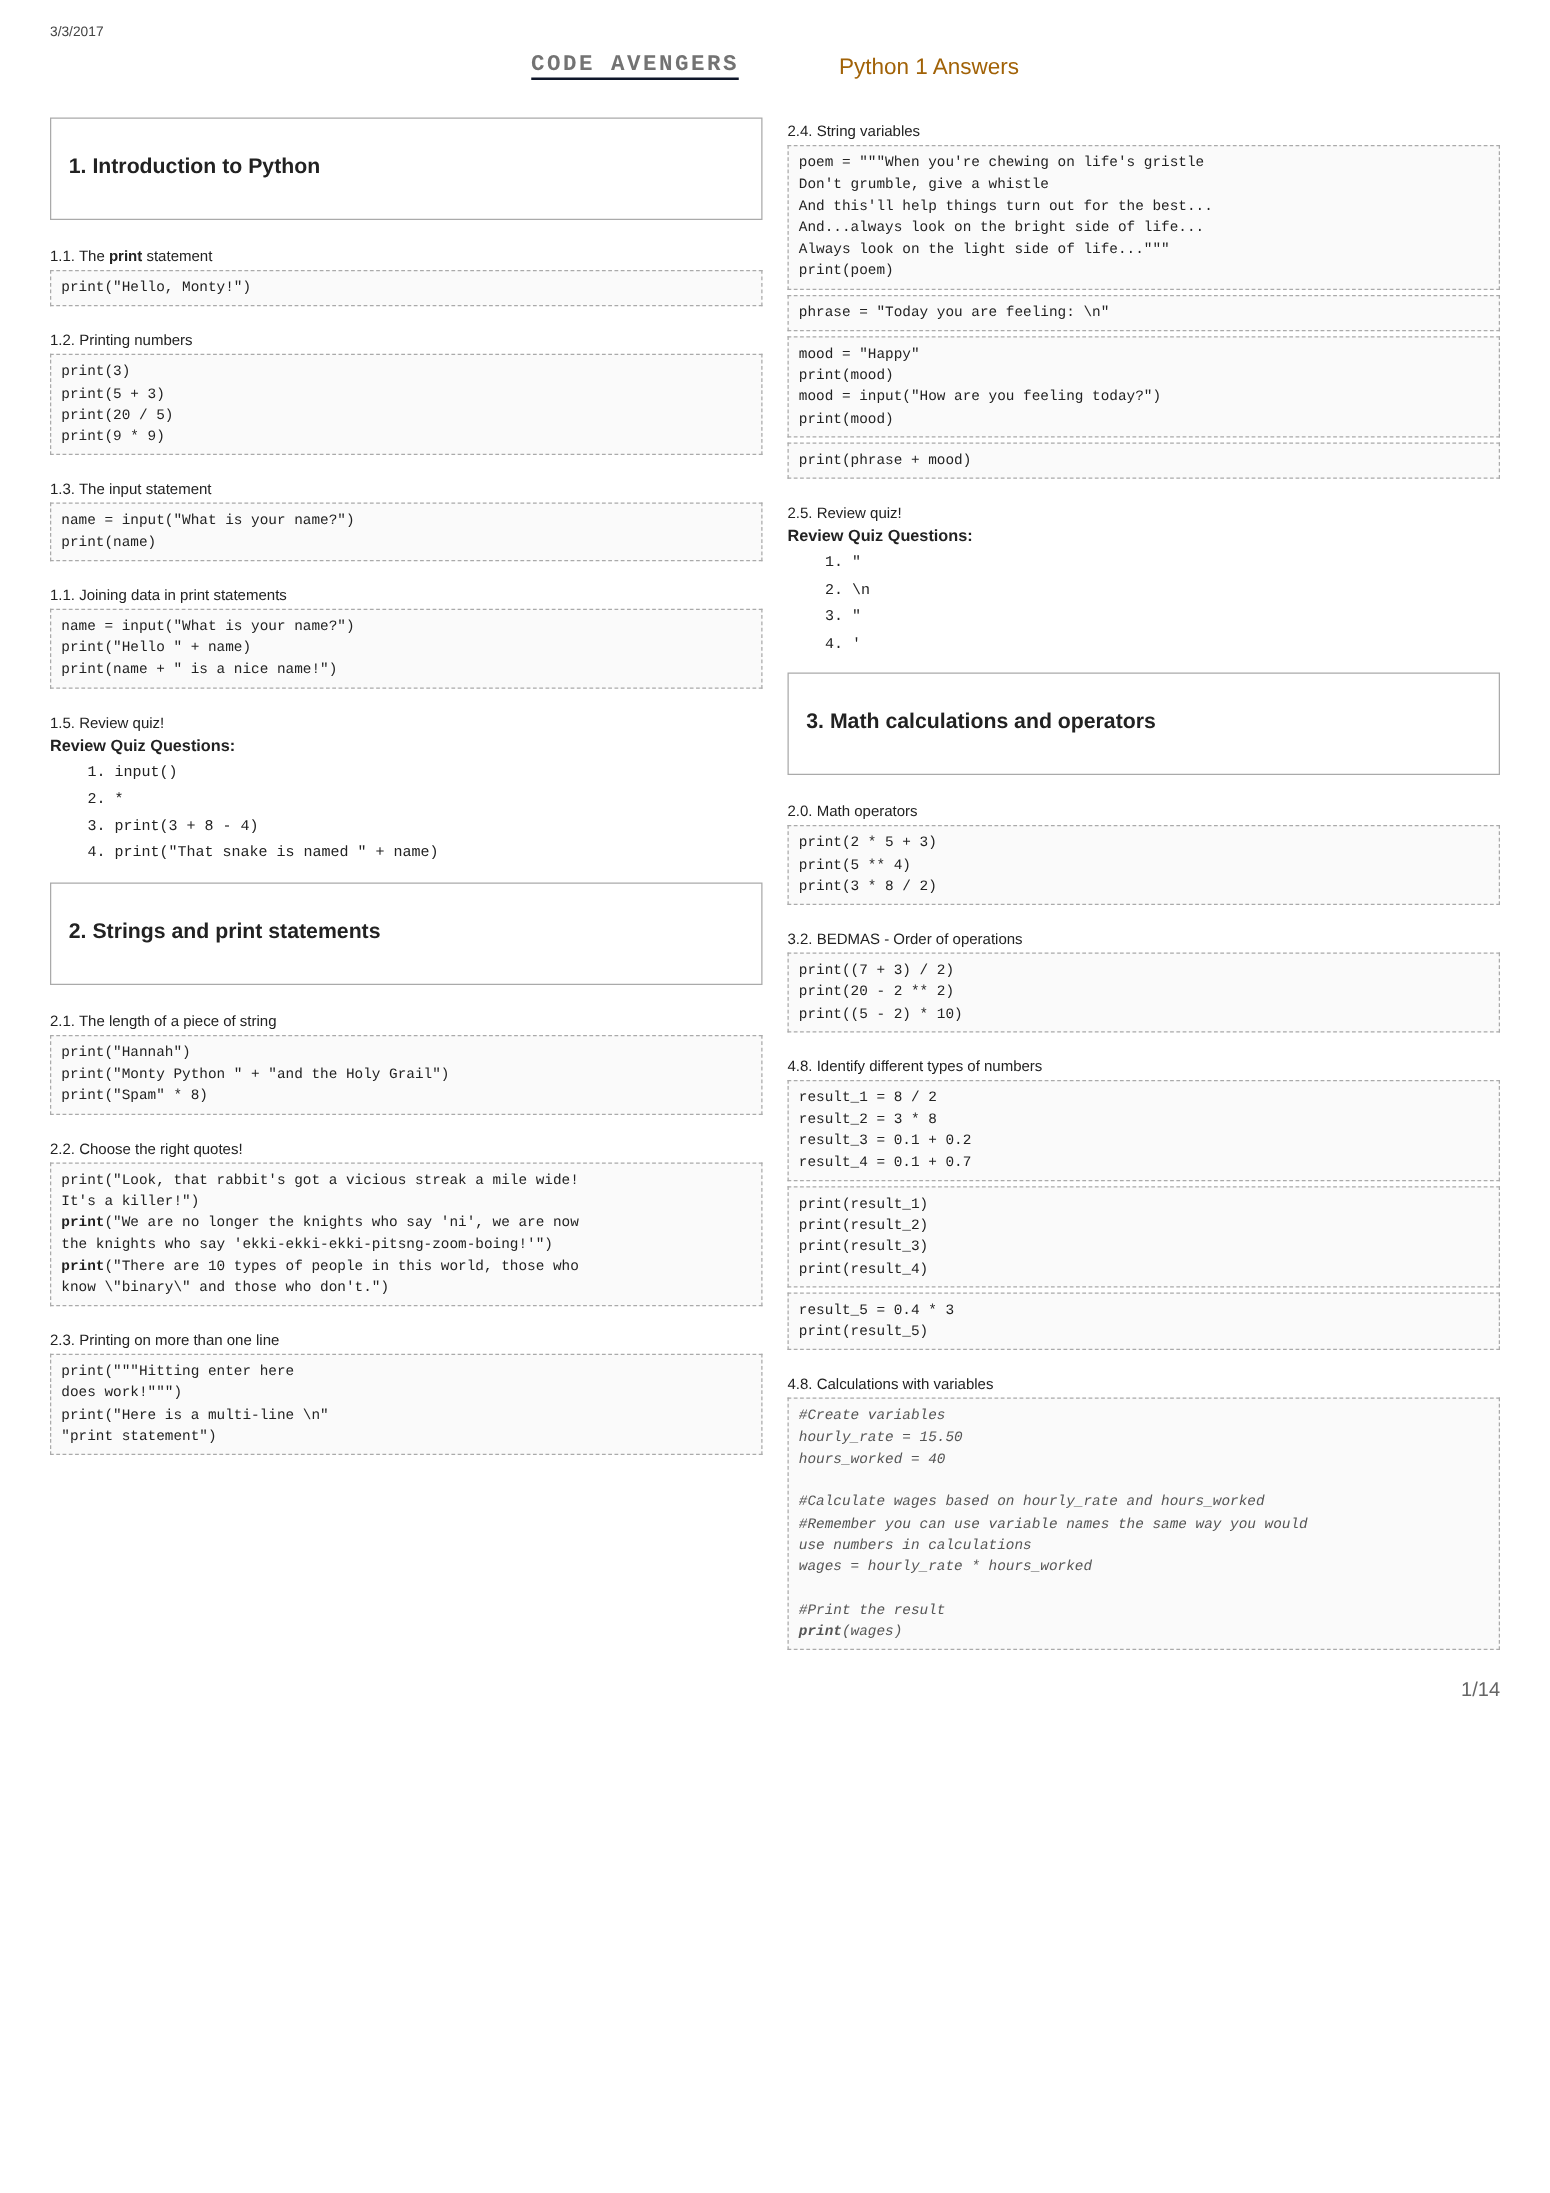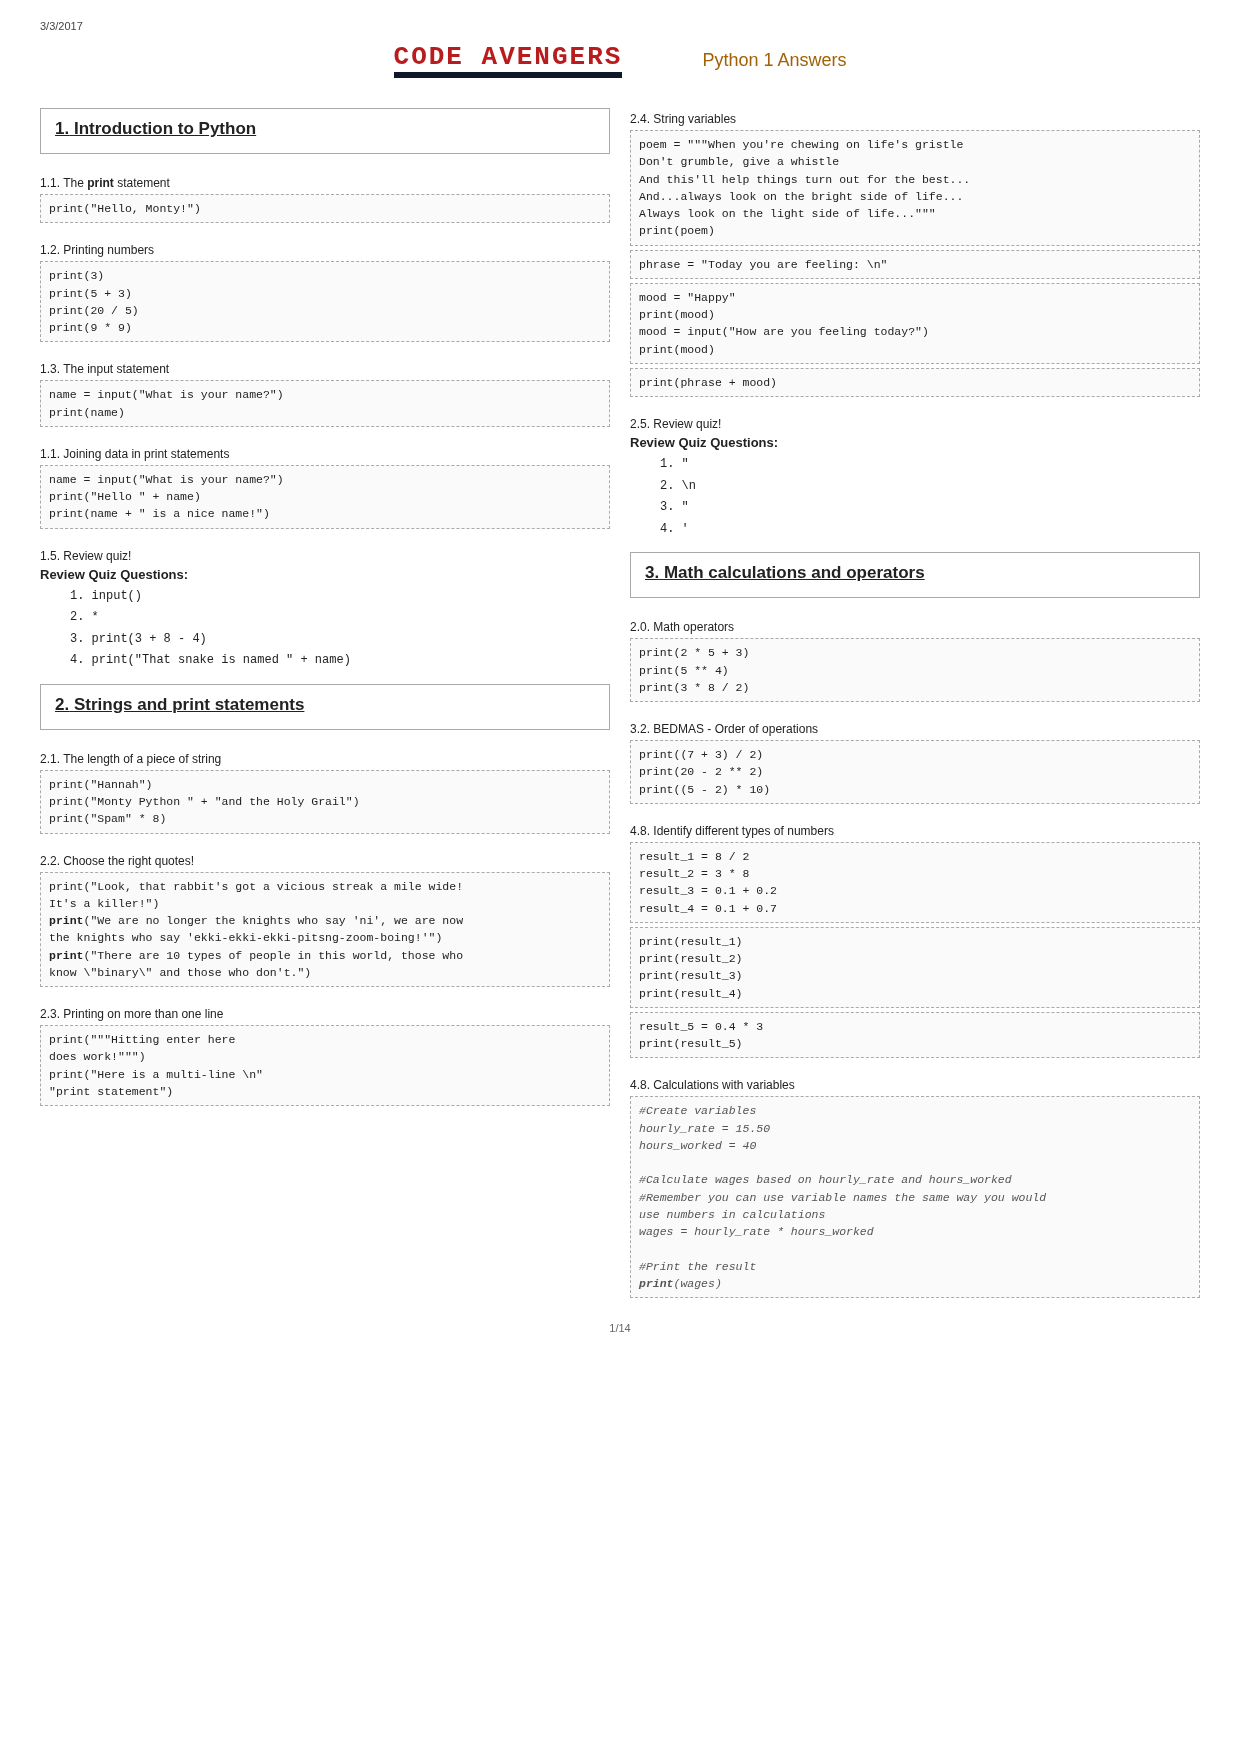--- a/index.html
+++ b/index.html
@@ -18,47 +18,46 @@
     }
     .header {
       display: flex;
       justify-content: center;
       align-items: center;
       margin-bottom: 30px;
       gap: 80px;
     }
     .logo {
       font-family: 'Courier New', monospace;
-      font-size: 26px;
+      font-size: 18px;
       font-weight: bold;
       letter-spacing: 2px;
       text-decoration: none;
-      color: #b91c1c;
-      border-bottom: 6px solid #0f172a;
+      color: #737373;
+      border-bottom: 2px solid #0f172a;
     }
     .page-title {
       font-size: 18px;
       font-weight: normal;
       color: #a16207;
     }
     .two-col {
       display: grid;
       grid-template-columns: 1fr 1fr;
       gap: 20px;
     }
     .left-col, .right-col {
       display: flex;
       flex-direction: column;
       gap: 12px;
     }
     .section-box {
       border: 1px solid #aaa;
-      padding: 10px 14px;
+      padding: 28px 14px;
       margin-bottom: 6px;
-      text-decoration: underline;
     }
     .section-heading {
       font-size: 17px;
       font-weight: bold;
       margin-bottom: 4px;
     }
     .subsection-title {
       font-size: 12px;
       margin-top: 4px;
       margin-bottom: 4px;
@@ -82,22 +81,22 @@
       margin-bottom: 4px;
     }
     .review-list {
       list-style: none;
       padding-left: 30px;
       font-family: 'Courier New', monospace;
       font-size: 12px;
       line-height: 1.8;
     }
     .page-footer {
-      text-align: center;
-      font-size: 11px;
+      text-align: right;
+      font-size: 16px;
       color: #666;
       margin-top: 20px;
     }
     .italic-comment {
       font-style: italic;
       font-family: Liberation Mono, monospace;
       font-size: 11.5px;
       color: #555;
     }
   </style>

